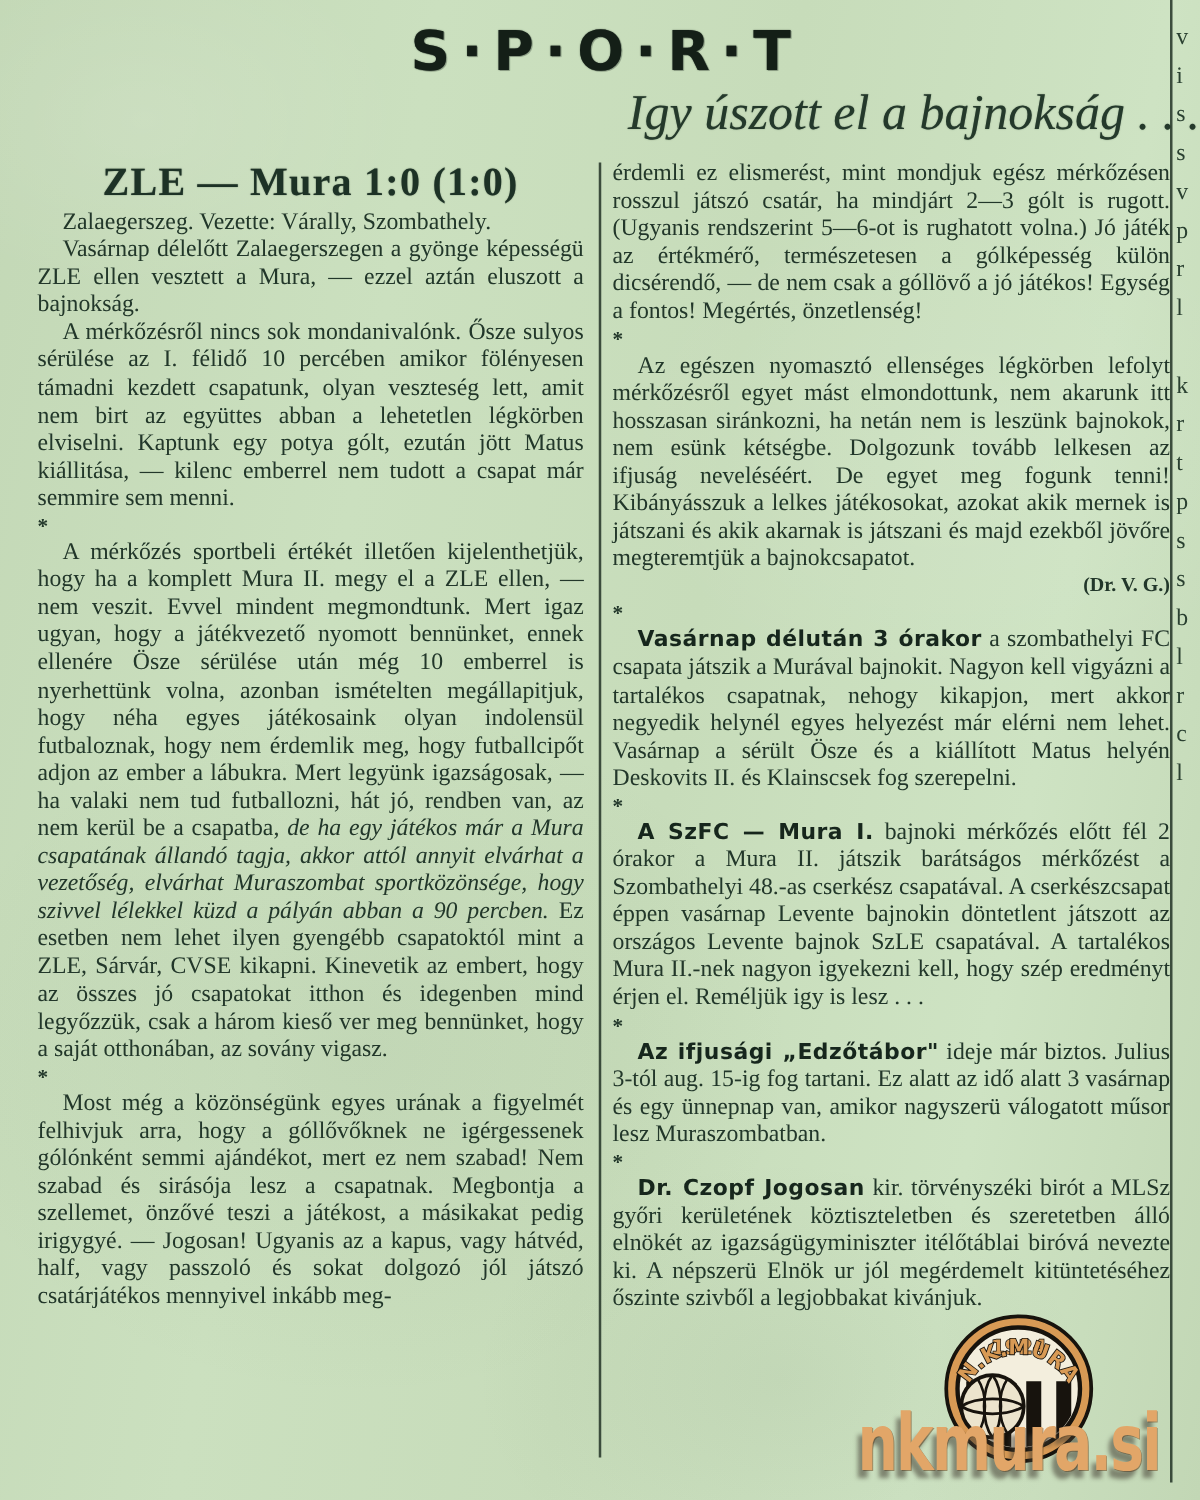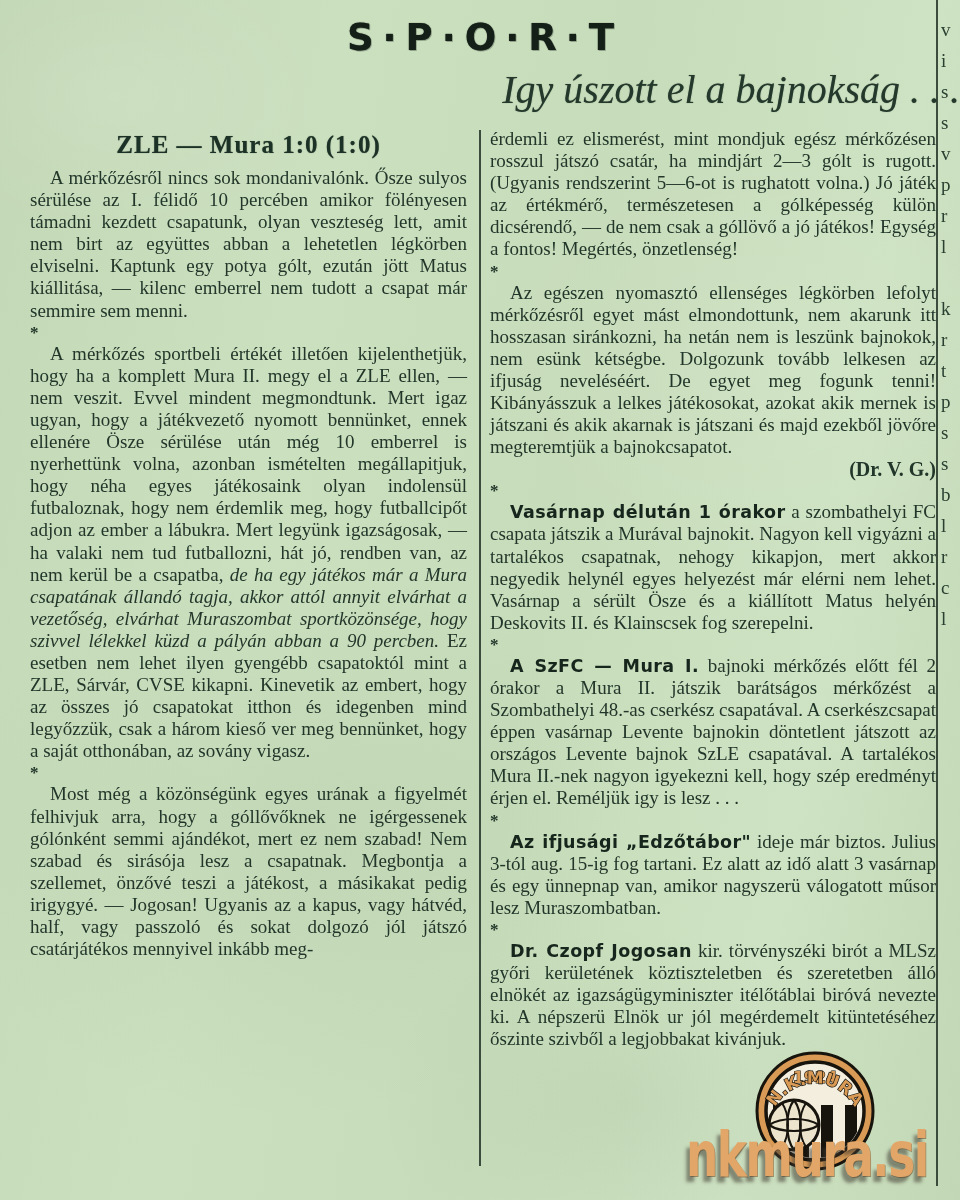--- a/index.html
+++ b/index.html
@@ -9,43 +9,43 @@
     background:
       radial-gradient(ellipse 300px 200px at 12% 8%,  rgba(255,255,255,.10), rgba(0,0,0,0) 70%),
       radial-gradient(ellipse 400px 300px at 80% 30%, rgba(255,255,255,.08), rgba(0,0,0,0) 70%),
       radial-gradient(ellipse 500px 400px at 30% 70%, rgba(90,110,80,.07), rgba(0,0,0,0) 70%),
       radial-gradient(ellipse 350px 250px at 65% 92%, rgba(90,110,80,.08), rgba(0,0,0,0) 70%),
       linear-gradient(100deg,#c3d8b6 0%, #cbe0bf 30%, #c7dcba 55%, #cee3c3 80%, #c2d7b5 100%);
     color:#22372a;
   }
   .masthead{
     position:absolute;top:16px;left:10px;width:950px;text-align:center;
-    font-family:"DejaVu Sans",sans-serif;font-weight:bold;font-size:37px;
+    font-family:"DejaVu Sans",sans-serif;font-weight:bold;font-size:44px;
     letter-spacing:9px;color:#141f17;
     text-shadow:0 0 1px rgba(18,30,22,.8), 1px 1px 0 rgba(18,30,22,.25);
   }
   .headline{
     position:absolute;top:66px;left:10px;width:950px;text-align:right;
     font-style:italic;font-size:40px;color:#24392b;
     text-shadow:0 0 1px rgba(25,45,32,.5);
   }
   .col{position:absolute;top:128px;font-size:19px;line-height:22.1px;text-align:justify;}
   .col p{margin:0;text-align:justify;}
   .left-col{left:30px;width:437px;}
   .right-col{left:490px;width:446px;}
   .article-title{
-    text-align:center;font-weight:bold;font-size:25px;line-height:34px;
+    text-align:center;font-weight:bold;font-size:32px;line-height:34px;
     margin:0 0 5px 0;color:#1d3226;letter-spacing:1px;
     text-shadow:0 0 1px rgba(20,35,25,.6);
   }
   .ind{text-indent:20px;}
   .sep{ text-align:center;font-weight:bold;font-size:17px;line-height:21px;margin:1px 0;text-indent:0;}
   .lead{font-family:"DejaVu Sans",sans-serif;font-weight:bold;font-size:17.5px;letter-spacing:.4px;color:#16261c;}
   .ital{font-style:italic;}
-  .sig{text-align:right;font-weight:bold;font-size:20px;line-height:22px;}
+  .sig{text-align:right;font-weight:bold;font-size:16px;line-height:22px;}
   .vrule{position:absolute;width:2px;background:rgba(34,50,38,.85);}
   .col-divider{left:479px;top:130px;height:1036px;}
   .edge-rule{left:936px;top:0;height:1186px;}
   .edge-sliver{
     position:absolute;left:941px;top:14px;width:19px;
     font-size:19px;line-height:31px;color:#2a4031;white-space:pre-line;overflow:hidden;height:660px;
   }
   .badge{position:absolute;left:754px;top:1050px;width:122px;height:122px;z-index:5;}
   .watermark{
     position:absolute;left:686px;top:1118px;z-index:6;
@@ -81,34 +81,36 @@
 s
 s
 b
 l
 r
 c
 l</div>
 
   <div class="col left-col">
     <div class="article-title">ZLE — Mura 1:0 (1:0)</div>
+    <p class="ind">Zalaegerszeg. Vezette: Várally, Szombathely.</p>
+    <p class="ind">Vasárnap délelőtt Zalaegerszegen a gyönge képességü ZLE ellen vesztett a Mura, — ezzel aztán eluszott a bajnokság.</p>
     <p class="ind">A mérkőzésről nincs sok mondanivalónk. Ősze sulyos sérülése az I. félidő 10 percében amikor fölényesen támadni kezdett csapatunk, olyan veszteség lett, amit nem birt az együttes abban a lehetetlen légkörben elviselni. Kaptunk egy potya gólt, ezután jött Matus kiállitása, — kilenc emberrel nem tudott a csapat már semmire sem menni.</p>
     <p class="sep">*</p>
     <p class="ind"><span>A mérkőzés sportbeli értékét illetően kijelenthetjük, hogy ha a komplett Mura II. megy el a ZLE ellen, — nem veszit. Evvel mindent megmondtunk. Mert igaz ugyan, hogy a játékvezető nyomott bennünket, ennek ellenére Ösze sérülése után még 10 emberrel is nyerhettünk volna, azonban ismételten megállapitjuk, hogy néha egyes játékosaink olyan indolensül futbaloznak, hogy nem érdemlik meg, hogy futballcipőt adjon az ember a lábukra. Mert legyünk igazságosak, — ha valaki nem tud futballozni, hát jó, rendben van, az nem kerül be a csapatba, </span><span class="ital">de ha egy játékos már a Mura csapatának állandó tagja, akkor attól annyit elvárhat a vezetőség, elvárhat Muraszombat sportközönsége, hogy szivvel lélekkel küzd a pályán abban a 90 percben.</span><span> Ez esetben nem lehet ilyen gyengébb csapatoktól mint a ZLE, Sárvár, CVSE kikapni. Kinevetik az embert, hogy az összes jó csapatokat itthon és idegenben mind legyőzzük, csak a három kieső ver meg bennünket, hogy a saját otthonában, az sovány vigasz.</span></p>
     <p class="sep">*</p>
     <p class="ind">Most még a közönségünk egyes urának a figyelmét felhivjuk arra, hogy a góllővőknek ne igérgessenek gólónként semmi ajándékot, mert ez nem szabad! Nem szabad és sirásója lesz a csapatnak. Megbontja a szellemet, önzővé teszi a játékost, a másikakat pedig irigygyé. — Jogosan! Ugyanis az a kapus, vagy hátvéd, half, vagy passzoló és sokat dolgozó jól játszó csatárjátékos mennyivel inkább meg-</p>
   </div>
 
   <div class="col right-col">
     <p>érdemli ez elismerést, mint mondjuk egész mérkőzésen rosszul játszó csatár, ha mindjárt 2—3 gólt is rugott. (Ugyanis rendszerint 5—6-ot is rughatott volna.) Jó játék az értékmérő, természetesen a gólképesség külön dicsérendő, — de nem csak a góllövő a jó játékos! Egység a fontos! Megértés, önzetlenség!</p>
     <p class="sep">*</p>
     <p class="ind">Az egészen nyomasztó ellenséges légkörben lefolyt mérkőzésről egyet mást elmondottunk, nem akarunk itt hosszasan siránkozni, ha netán nem is leszünk bajnokok, nem esünk kétségbe. Dolgozunk tovább lelkesen az ifjuság neveléséért. De egyet meg fogunk tenni! Kibányásszuk a lelkes játékosokat, azokat akik mernek is játszani és akik akarnak is játszani és majd ezekből jövőre megteremtjük a bajnokcsapatot.</p>
     <div class="sig">(Dr. V. G.)</div>
     <p class="sep">*</p>
-    <p class="ind"><span class="lead">Vasárnap délután 1 órakor</span><span> a szombathelyi FC csapata játszik a Murával bajnokit. Nagyon kell vigyázni a tartalékos csapatnak, nehogy kikapjon, mert akkor negyedik helynél egyes helyezést már elérni nem lehet. Vasárnap a sérült Ösze és a kiállított Matus helyén Deskovits II. és Klainscsek fog szerepelni.</span></p>
+    <p class="ind"><span class="lead">Vasárnap délután 3 órakor</span><span> a szombathelyi FC csapata játszik a Murával bajnokit. Nagyon kell vigyázni a tartalékos csapatnak, nehogy kikapjon, mert akkor negyedik helynél egyes helyezést már elérni nem lehet. Vasárnap a sérült Ösze és a kiállított Matus helyén Deskovits II. és Klainscsek fog szerepelni.</span></p>
     <p class="sep">*</p>
     <p class="ind"><span class="lead">A SzFC — Mura I.</span><span> bajnoki mérkőzés előtt fél 2 órakor a Mura II. játszik barátságos mérkőzést a Szombathelyi 48.-as cserkész csapatával. A cserkészcsapat éppen vasárnap Levente bajnokin döntetlent játszott az országos Levente bajnok SzLE csapatával. A tartalékos Mura II.-nek nagyon igyekezni kell, hogy szép eredményt érjen el. Reméljük igy is lesz . . .</span></p>
     <p class="sep">*</p>
     <p class="ind"><span class="lead">Az ifjusági „Edzőtábor"</span><span> ideje már biztos. Julius 3-tól aug. 15-ig fog tartani. Ez alatt az idő alatt 3 vasárnap és egy ünnepnap van, amikor nagyszerü válogatott műsor lesz Muraszombatban.</span></p>
     <p class="sep">*</p>
     <p class="ind"><span class="lead">Dr. Czopf Jogosan</span><span> kir. törvényszéki birót a MLSz győri kerületének köztiszteletben és szeretetben álló elnökét az igazságügyminiszter itélőtáblai biróvá nevezte ki. A népszerü Elnök ur jól megérdemelt kitüntetéséhez őszinte szivből a legjobbakat kivánjuk.</span></p>
   </div>
 
   <svg class="badge" viewBox="-61 -61 122 122" xmlns="http://www.w3.org/2000/svg">
     <defs>

